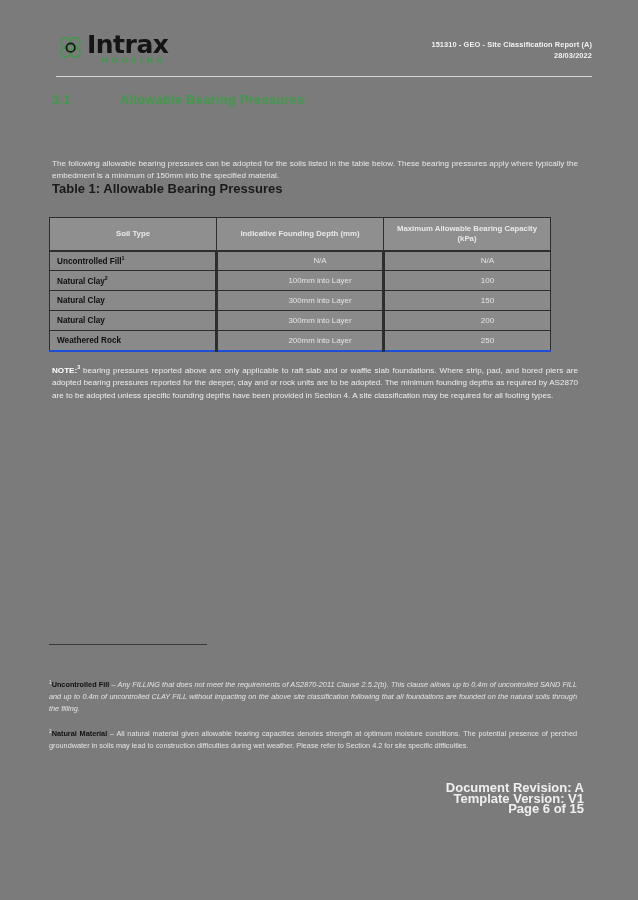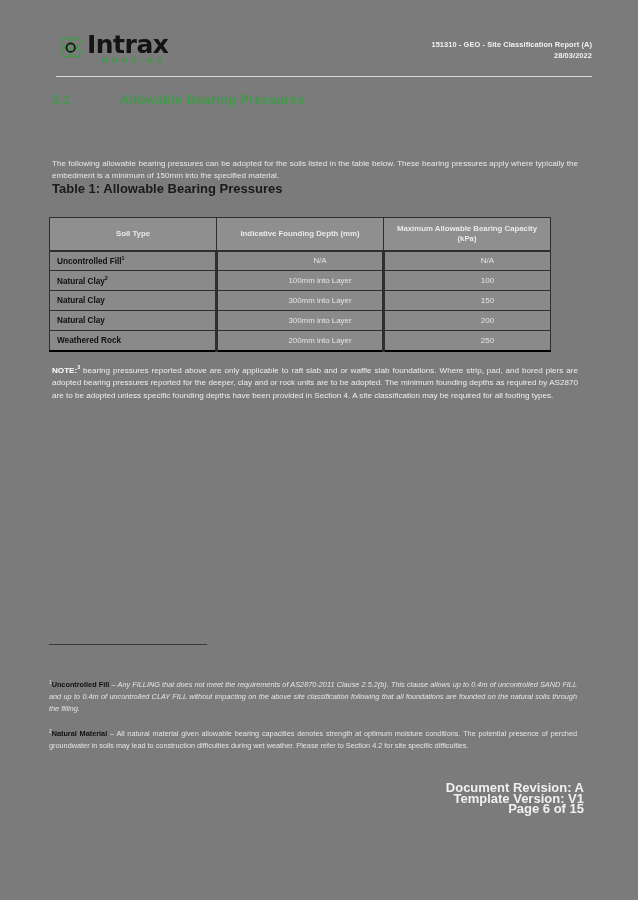--- a/index.html
+++ b/index.html
@@ -123,21 +123,21 @@
     font-size: 7.9px;
     text-align: center;
     border-right: 3px solid #2e2e2e !important;
   }
   .c-cap {
     width: 31%;
     color: #e4e4e4;
     font-size: 8.1px;
     text-align: center;
   }
-  .tbl tbody tr:last-child td { border-bottom: 2px solid #000000; }
+  .tbl tbody tr:last-child td { border-bottom: 2px solid #1d4ed8; }
   sup { font-size: 0.65em; vertical-align: super; }
   
   .fn-rule {
     position: absolute; left: 41px; top: 636px;
     width: 158px; height: 1px; background: #3a3a3a;
   }
   .footnote {
     position: absolute; left: 41px;
     width: 528px;
     color: #e4e4e4;

